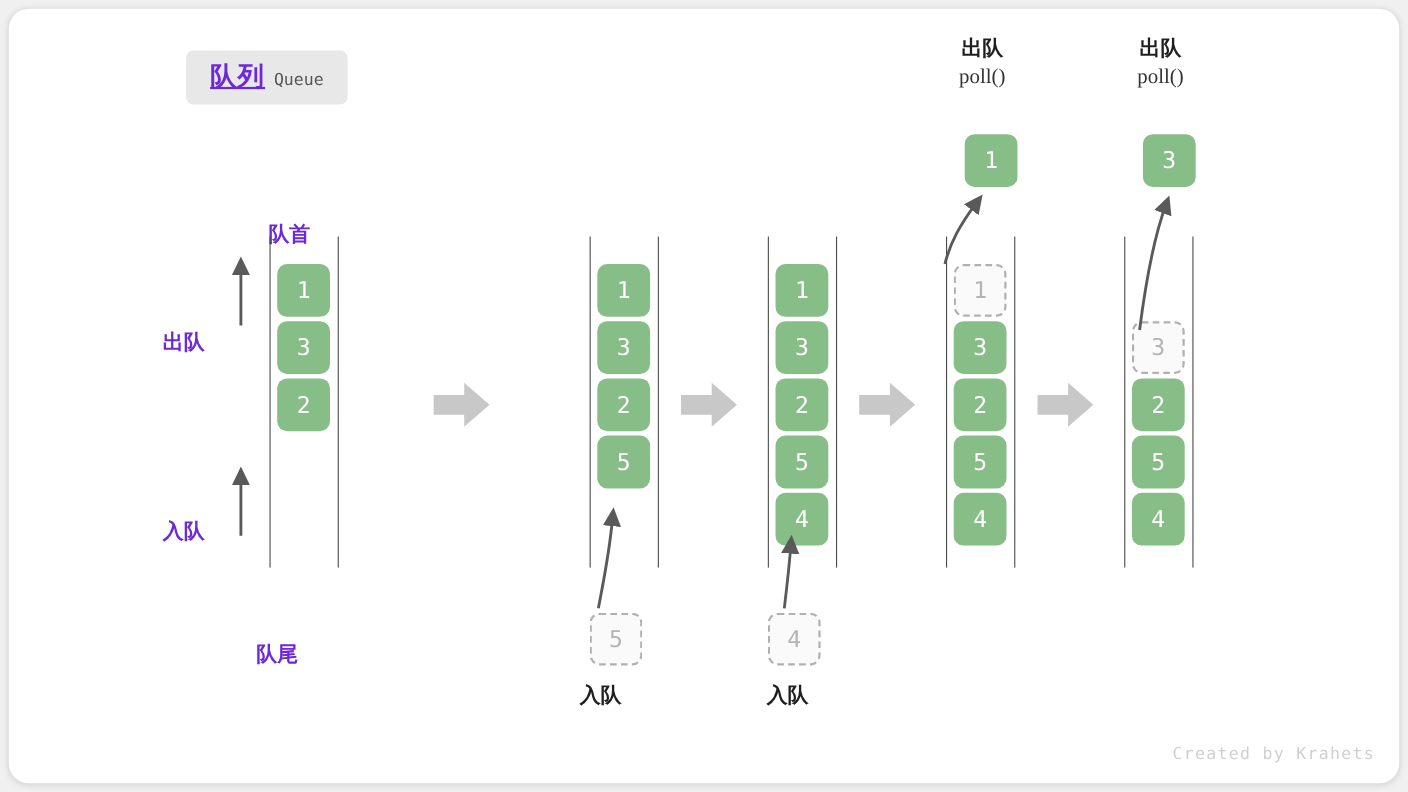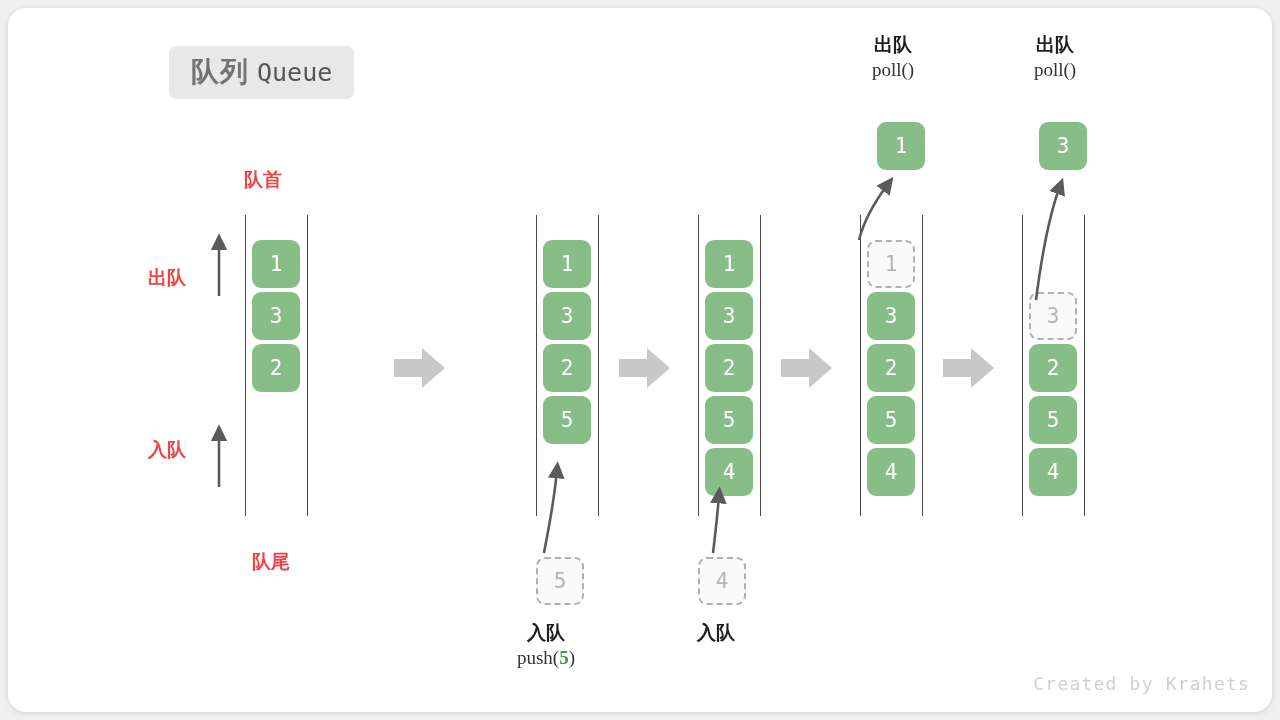--- a/index.html
+++ b/index.html
@@ -16,27 +16,27 @@
   }
   #stage{position:absolute;left:0;top:0;width:1264px;height:704px;}
 
   
   .title-chip{
     position:absolute;left:161px;top:38px;
     padding:12px 22px 13px 22px;
     background:#e8e8e8;border-radius:7px;
     white-space:nowrap;line-height:1;
   }
-  .title-cn{font-size:28px;font-weight:bold;color:#737373;letter-spacing:1px;}
-  .title-en{font-size:25px;color:#555;font-family:"DejaVu Sans Mono","Liberation Mono",monospace;margin-left:8px;}
+  .title-cn{font-size:24px;font-weight:bold;color:#6d28d9;letter-spacing:1px;text-decoration:underline;}
+  .title-en{font-size:15px;color:#555;font-family:"DejaVu Sans Mono","Liberation Mono",monospace;margin-left:8px;}
 
   
   .cn-label{
-    position:absolute;font-size:19px;font-weight:bold;color:#ef4444;
-    white-space:nowrap;line-height:1.28;
+    position:absolute;font-size:19px;font-weight:bold;color:#6d28d9;
+    white-space:nowrap;line-height:1.28;margin-top:34px;
   }
   .op-label{
     position:absolute;text-align:center;white-space:nowrap;line-height:1.30;
   }
   .op-label .l1{font-size:19px;font-weight:bold;color:#1f1f1f;display:block;}
   .op-label .l2{font-size:19px;color:#333;display:block;
     font-family:Liberation Serif, serif;}
   .op-label .l2 .arg{color:#3a9c4a;font-weight:bold;}
 
   
@@ -57,42 +57,41 @@
 
   
   .step-arrow{position:absolute;width:52px;height:44px;}
 
   
   #overlay{position:absolute;left:0;top:0;width:1264px;height:704px;pointer-events:none;}
 
   .watermark{
     position:absolute;right:22px;bottom:18px;
     font-family:"DejaVu Sans Mono","Liberation Mono",monospace;
-    font-size:18px;color:#d0d0d0;letter-spacing:1.2px;white-space:nowrap;
+    font-size:15px;color:#d0d0d0;letter-spacing:1.2px;white-space:nowrap;
   }
 </style>
 </head>
 <body>
 
 <div id="card">
   <div id="stage">
 
     <div class="title-chip">
       <span class="title-cn">队列</span><span class="title-en">Queue</span>
     </div>
 
     <div class="cn-label" style="left:236px;top:160px;">队首</div>
-    <div class="cn-label" style="left:244px;top:542px;">队尾</div>
+    <div class="cn-label" style="left:225px;top:542px;">队尾</div>
 
     <div class="cn-label" style="left:140px;top:258px;">出队</div>
     <div class="cn-label" style="left:140px;top:430px;">入队</div>
 
     <div class="op-label" style="left:438px;top:613px;width:200px;">
       <span class="l1">入队</span>
-      <span class="l2"><span>push(</span><span class="arg">5</span><span>)</span></span>
     </div>
 
     <div class="op-label" style="left:608px;top:613px;width:200px;">
       <span class="l1">入队</span>
     </div>
 
     <div class="op-label" style="left:785px;top:25px;width:200px;">
       <span class="l1">出队</span>
       <span class="l2"><span>poll(</span><span class="arg"></span><span>)</span></span>
     </div>

